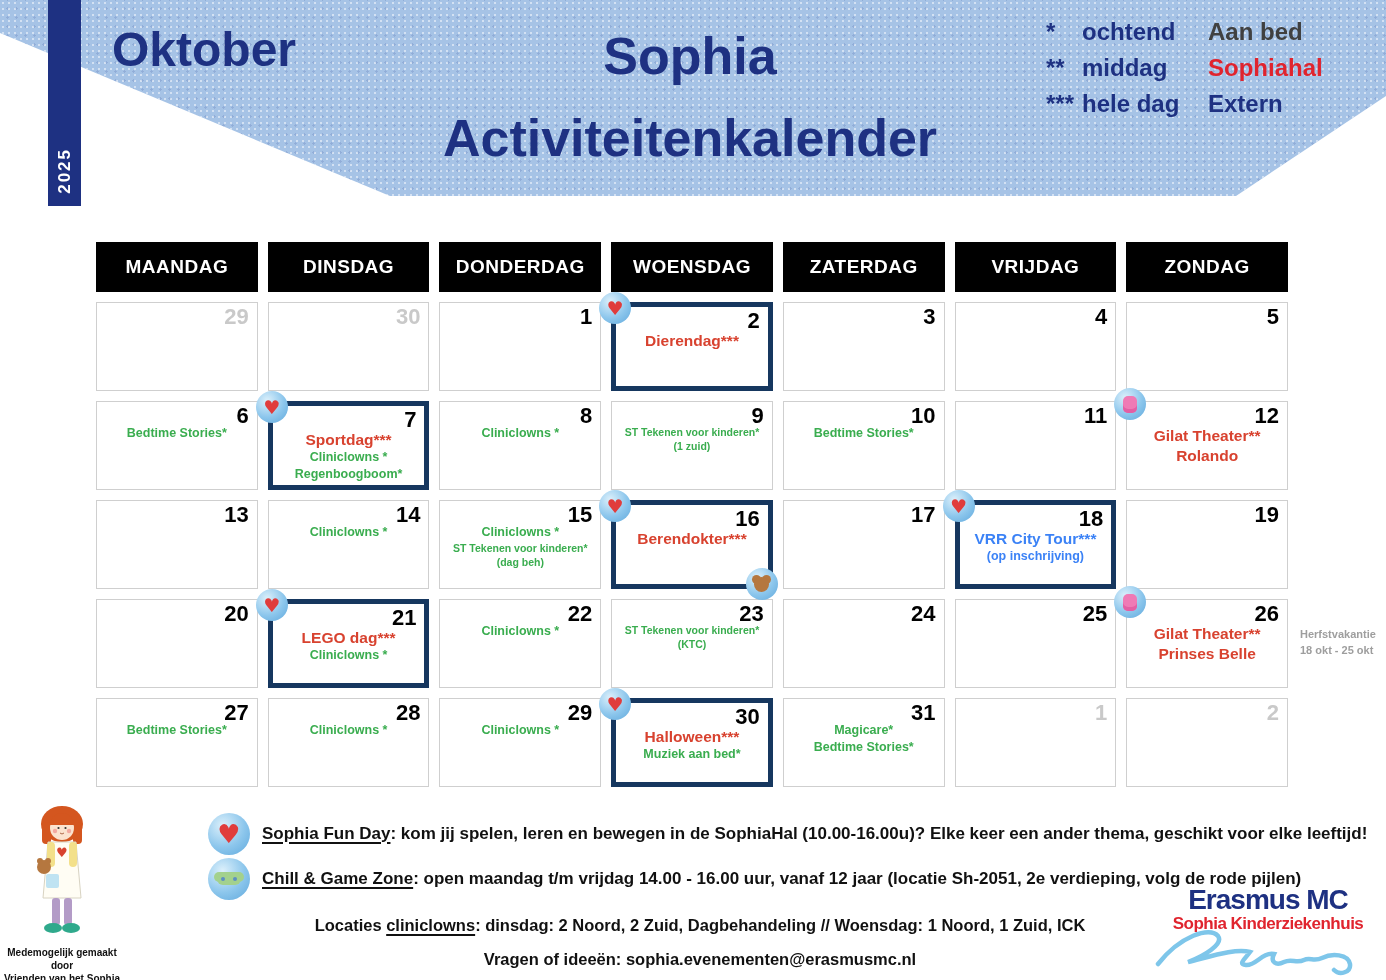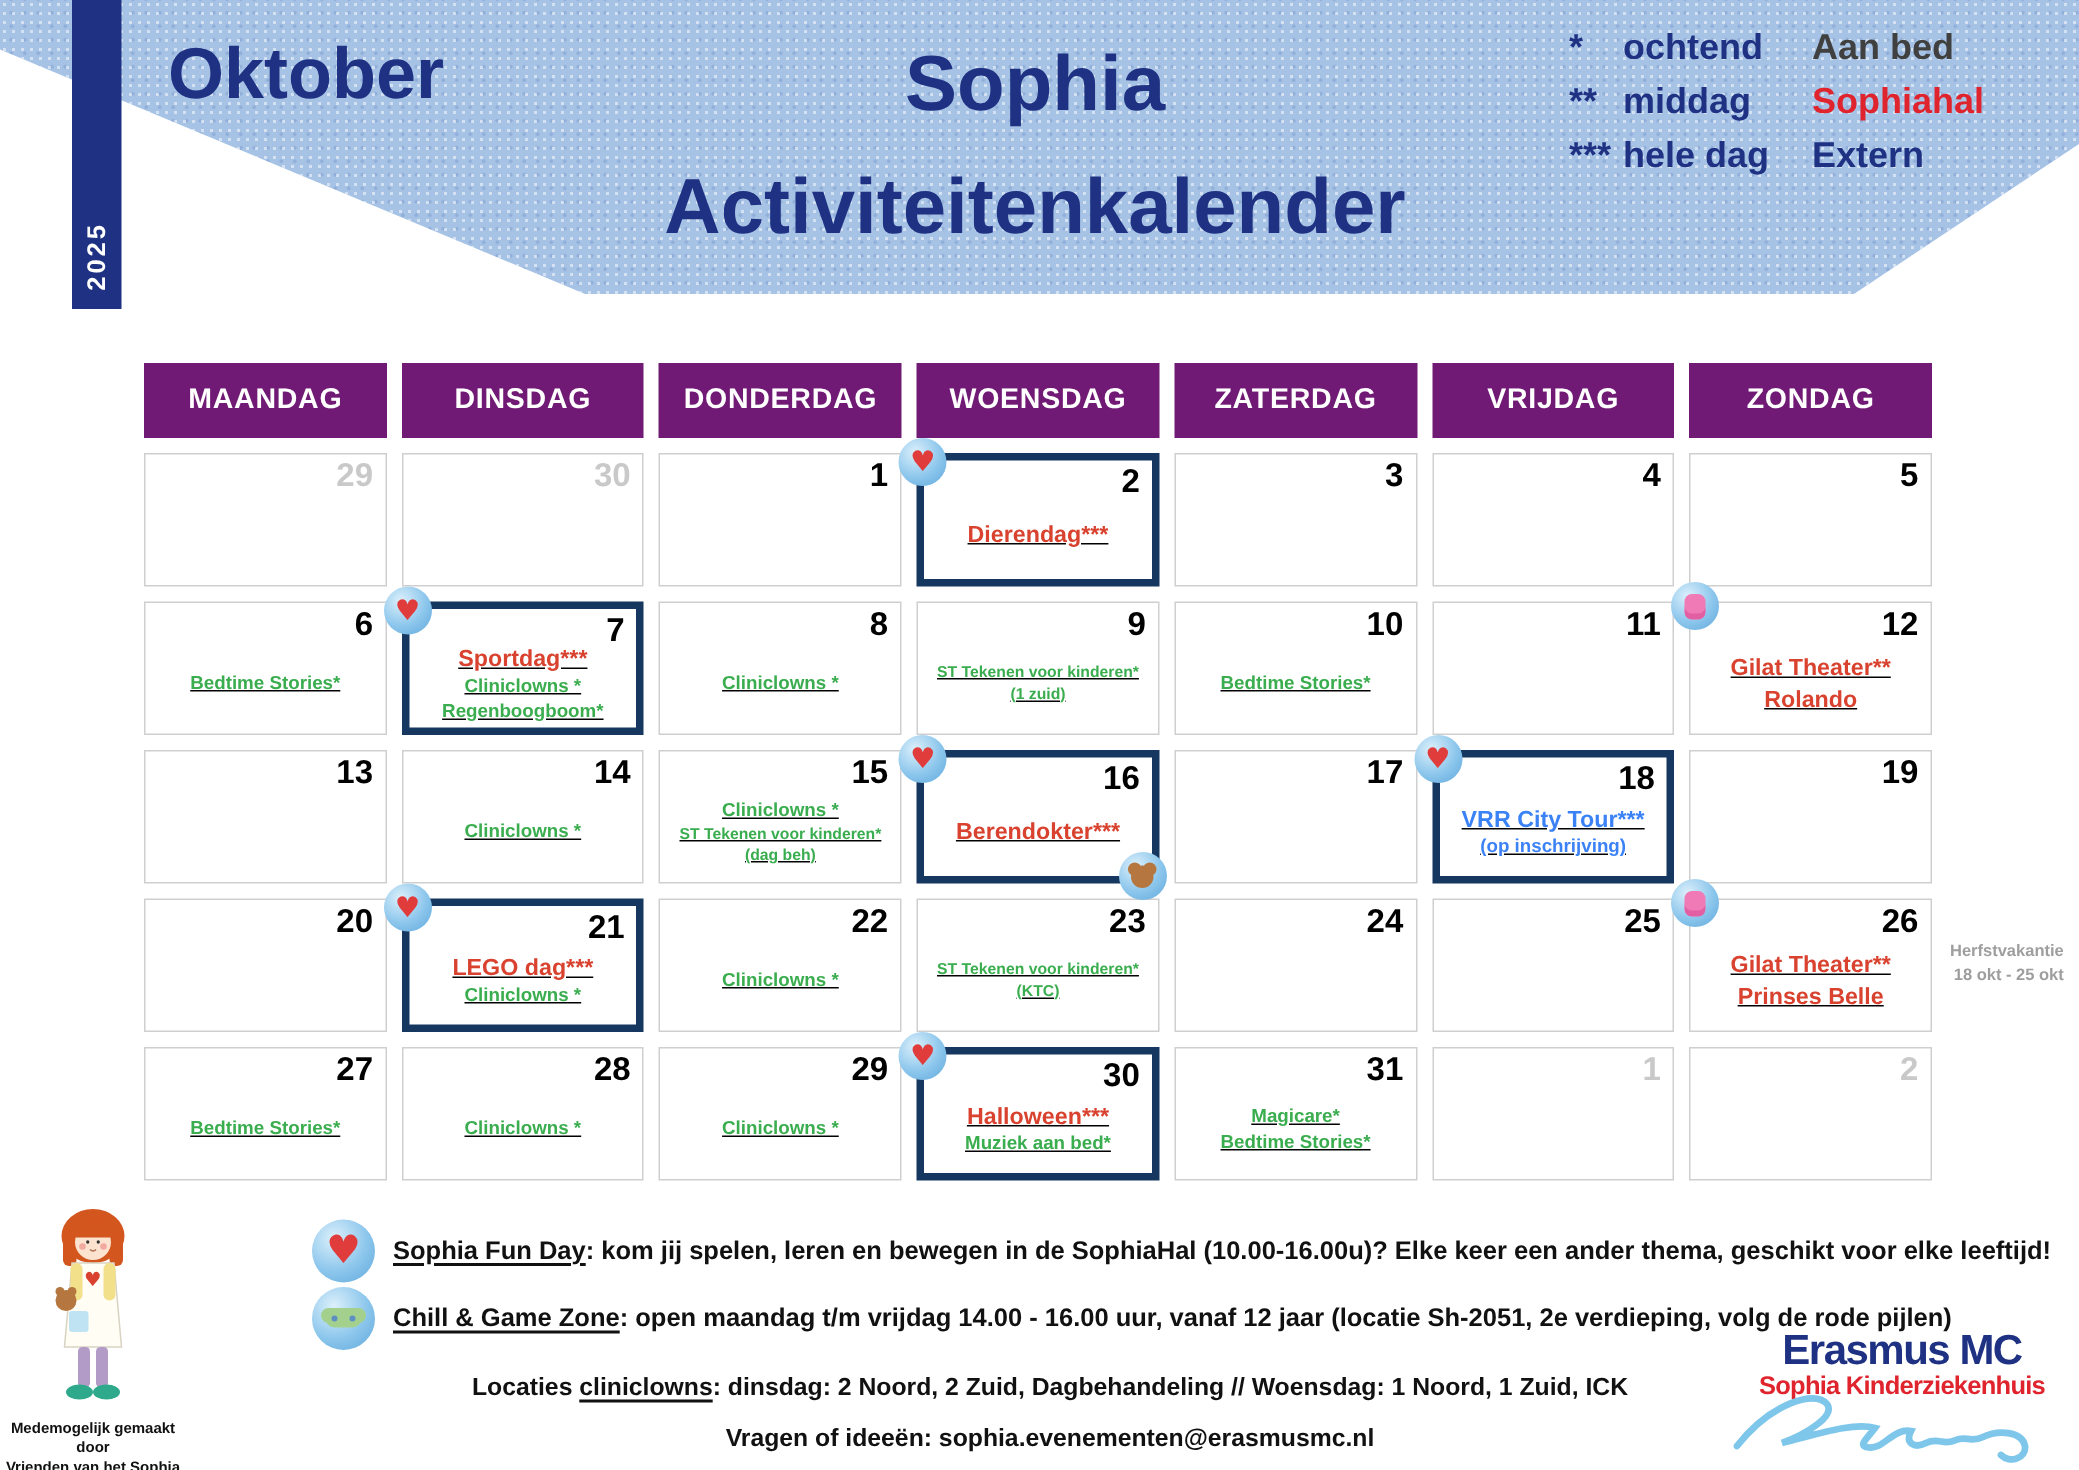--- a/index.html
+++ b/index.html
@@ -30,28 +30,28 @@
   .lt-label { color:#1e3182; font-weight:800; font-size:24px; }
   .legend-loc { position:absolute; left:1208px; top:18px; z-index:2; }
   .ll { height:36px; font-weight:800; font-size:24px; }
   .green { color:#404040; }
   .red { color:#e0242e; }
   .navy { color:#1e3182; }
 
   
   .calendar { position:absolute; left:96px; top:242px; width:1192px;
     display:grid; grid-template-columns:repeat(7,1fr); gap:10px 10px; }
-  .wd { height:50px; background:#701a75; color:#fff; font-weight:800; font-size:19px;
+  .wd { height:50px; background:#000000; color:#fff; font-weight:800; font-size:19px;
     display:flex; align-items:center; justify-content:center; letter-spacing:.5px; }
   .cell { position:relative; height:89px; background:#fff; border:1px solid #cfcfcf; }
   .cell.hl { border:5px solid #16375f; }
   .num { position:absolute; top:3px; right:8px; font-size:22px; font-weight:800; color:#000; line-height:1; }
   .cell.muted .num { color:#c9c9c9; }
   .evs { position:absolute; left:2px; right:2px; top:24px; bottom:3px; display:flex;
-    flex-direction:column; justify-content:center; gap:1px; text-align:center; font-weight:700; line-height:1.25;text-decoration:underline; }
+    flex-direction:column; justify-content:flex-start; gap:1px; text-align:center; font-weight:700; line-height:1.25; }
   .ev.red { color:#d8422f; }
   .ev.green { color:#3aad4f; }
   .ev.navy { color:#3b82f6; }
   .ev.lg { font-size:15.5px; }
   .ev.md { font-size:12.5px; }
   .ev.sm { font-size:10.5px; }
 
   
   .icon-circle { position:absolute; width:32px; height:32px; border-radius:50%;
     background:radial-gradient(circle at 35% 30%, #dcf0fb, #8cc6ec 55%, #5fa8dc);
@@ -65,21 +65,21 @@
     box-shadow:inset 0 -4px 0 #e35fa4; }
   .teddy-head { width:15px; height:15px; background:#b5773f; border-radius:50%;
     box-shadow:-5px -5px 0 -3px #b5773f, 5px -5px 0 -3px #b5773f; }
   .pad { position:relative; width:24px; height:12px; background:#a3d18d; border-radius:6px;
     box-shadow:-4px -2px 0 -1px #a3d18d, 4px -2px 0 -1px #a3d18d; }
   .pad-dot { position:absolute; width:4px; height:4px; border-radius:50%; background:#5d8fc2; top:4px; }
   .pad-dot.l { left:4px; } .pad-dot.r { right:4px; }
 
   
   .side-note { position:absolute; left:1300px; top:627px; font-weight:700; font-size:11px;
-    color:#9e9e9e; line-height:1.45;text-align:right; }
+    color:#9e9e9e; line-height:1.45; }
 
   
   .foot-line { position:absolute; left:208px; display:flex; align-items:center; }
   .foot-line .icon-circle { position:static; width:42px; height:42px; flex:0 0 42px; margin-right:12px; }
   .foot-line .heart-glyph { font-size:26px; }
   .foot-text { font-weight:700; font-size:17px; color:#111; }
   .fl1 { top:813px; }
   .fl2 { top:858px; }
   .u { text-decoration:underline; text-underline-offset:3px; text-decoration-thickness:2px; }
   .fc { position:absolute; left:250px; width:900px; text-align:center; font-weight:700;

